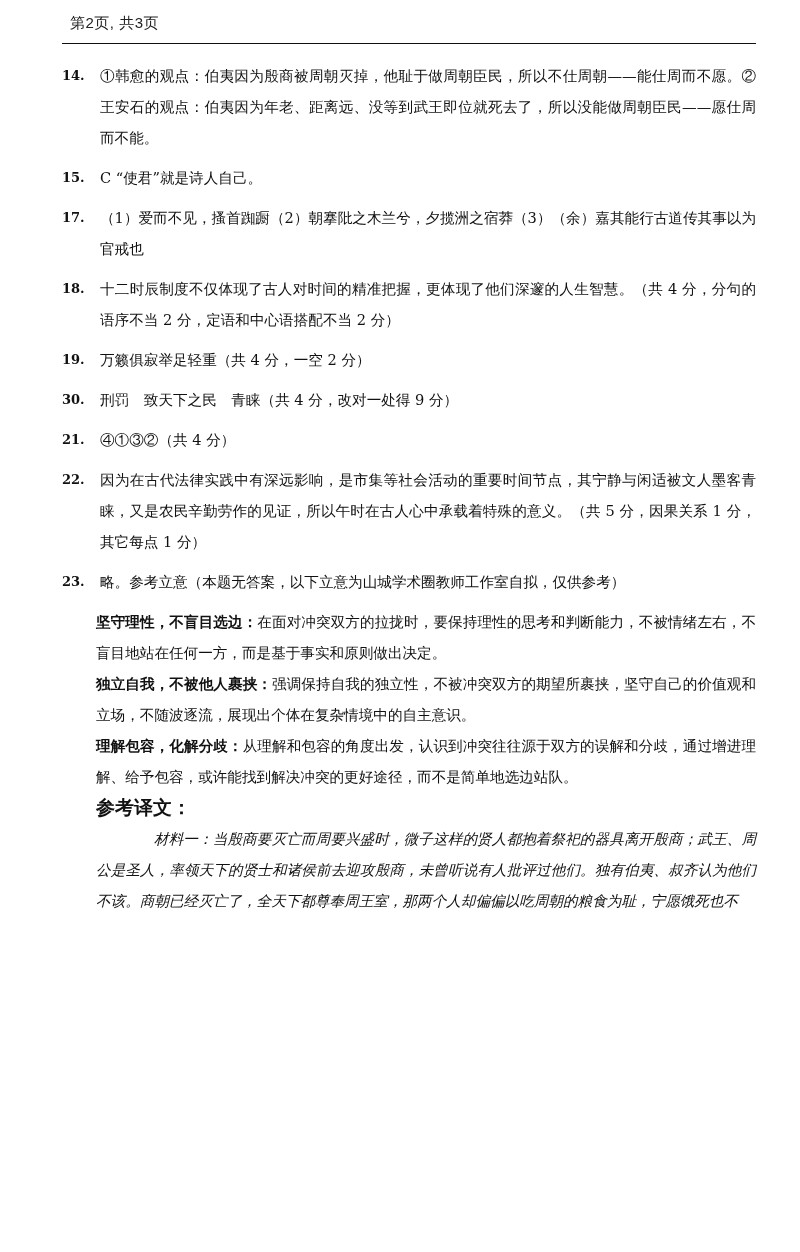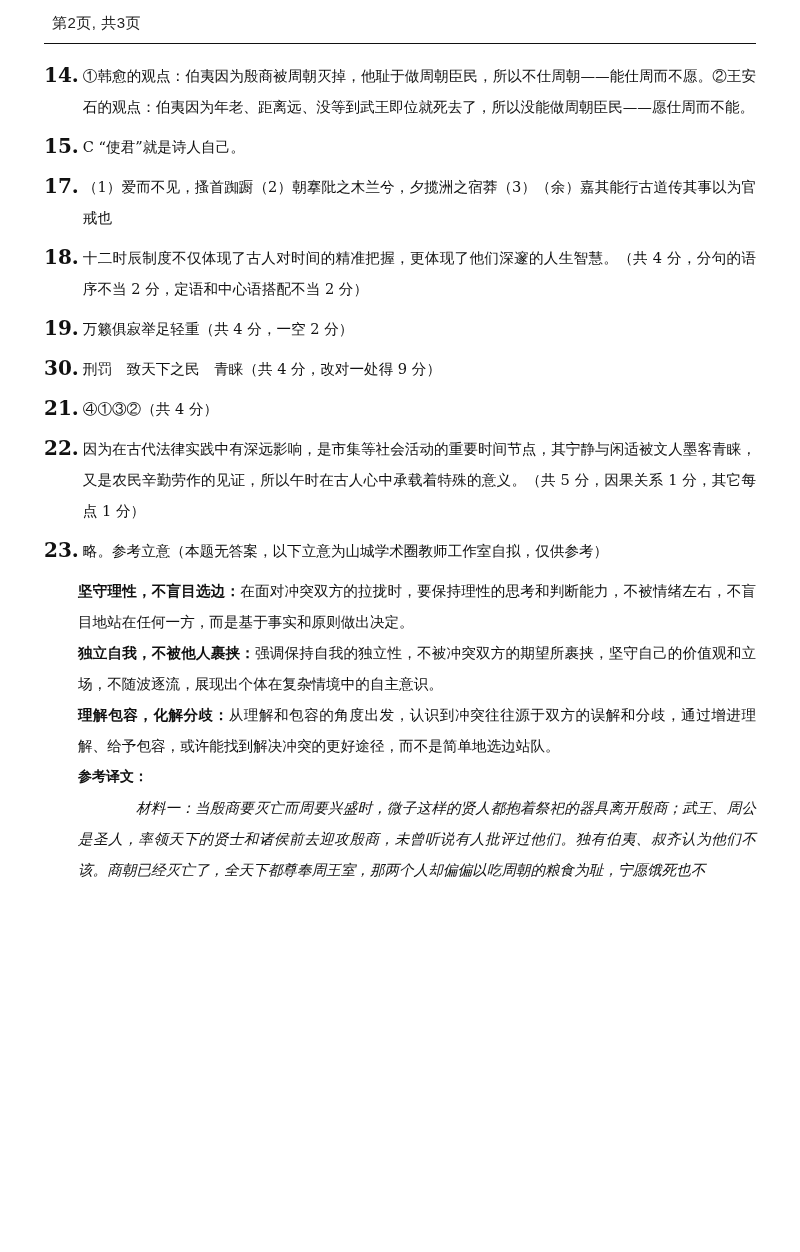--- a/index.html
+++ b/index.html
@@ -11,21 +11,21 @@
     width: 800px;
     min-height: 1252px;
     font-family: "DejaVu Serif", "Liberation Serif", serif;
     color: #1a1a1a;
   }
   .page {
     position: relative;
     width: 800px;
     min-height: 1252px;
     box-sizing: border-box;
-    padding: 10px 44px 20px 44px;
+    padding: 10px 44px 20px 62px;
   }
   .page-header {
     font-family: "Liberation Sans", sans-serif;
     font-size: 15px;
     color: #222;
     margin: 4px 0 10px 8px;
     letter-spacing: 0.5px;
   }
   .rule {
     border: none;
@@ -34,21 +34,21 @@
   }
   .qitem {
     display: flex;
     align-items: flex-start;
     margin-bottom: 9px;
   }
   .qnum {
     flex: 0 0 34px;
     font-family: "DejaVu Serif", "Liberation Serif", serif;
     font-weight: bold;
-    font-size: 20px;
+    font-size: 13px;
     line-height: 31px;
     text-align: left;
     padding-right: 4px;
     color: #111;
   }
   .qbody {
     flex: 1 1 auto;
     font-size: 14.6px;
     line-height: 31px;
     text-align: justify;
@@ -62,21 +62,21 @@
     text-align: justify;
     text-justify: inter-ideograph;
     color: #111;
   }
   .sub-block .lead {
     font-weight: bold;
   }
   .sub-head {
     margin-left: 34px;
     font-weight: bold;
-    font-size: 14px;
+    font-size: 19px;
     line-height: 31px;
     color: #111;
   }
   .trans-para {
     margin-left: 34px;
     font-size: 14.6px;
     line-height: 31px;
     text-align: justify;
     text-justify: inter-ideograph;
     color: #111;

